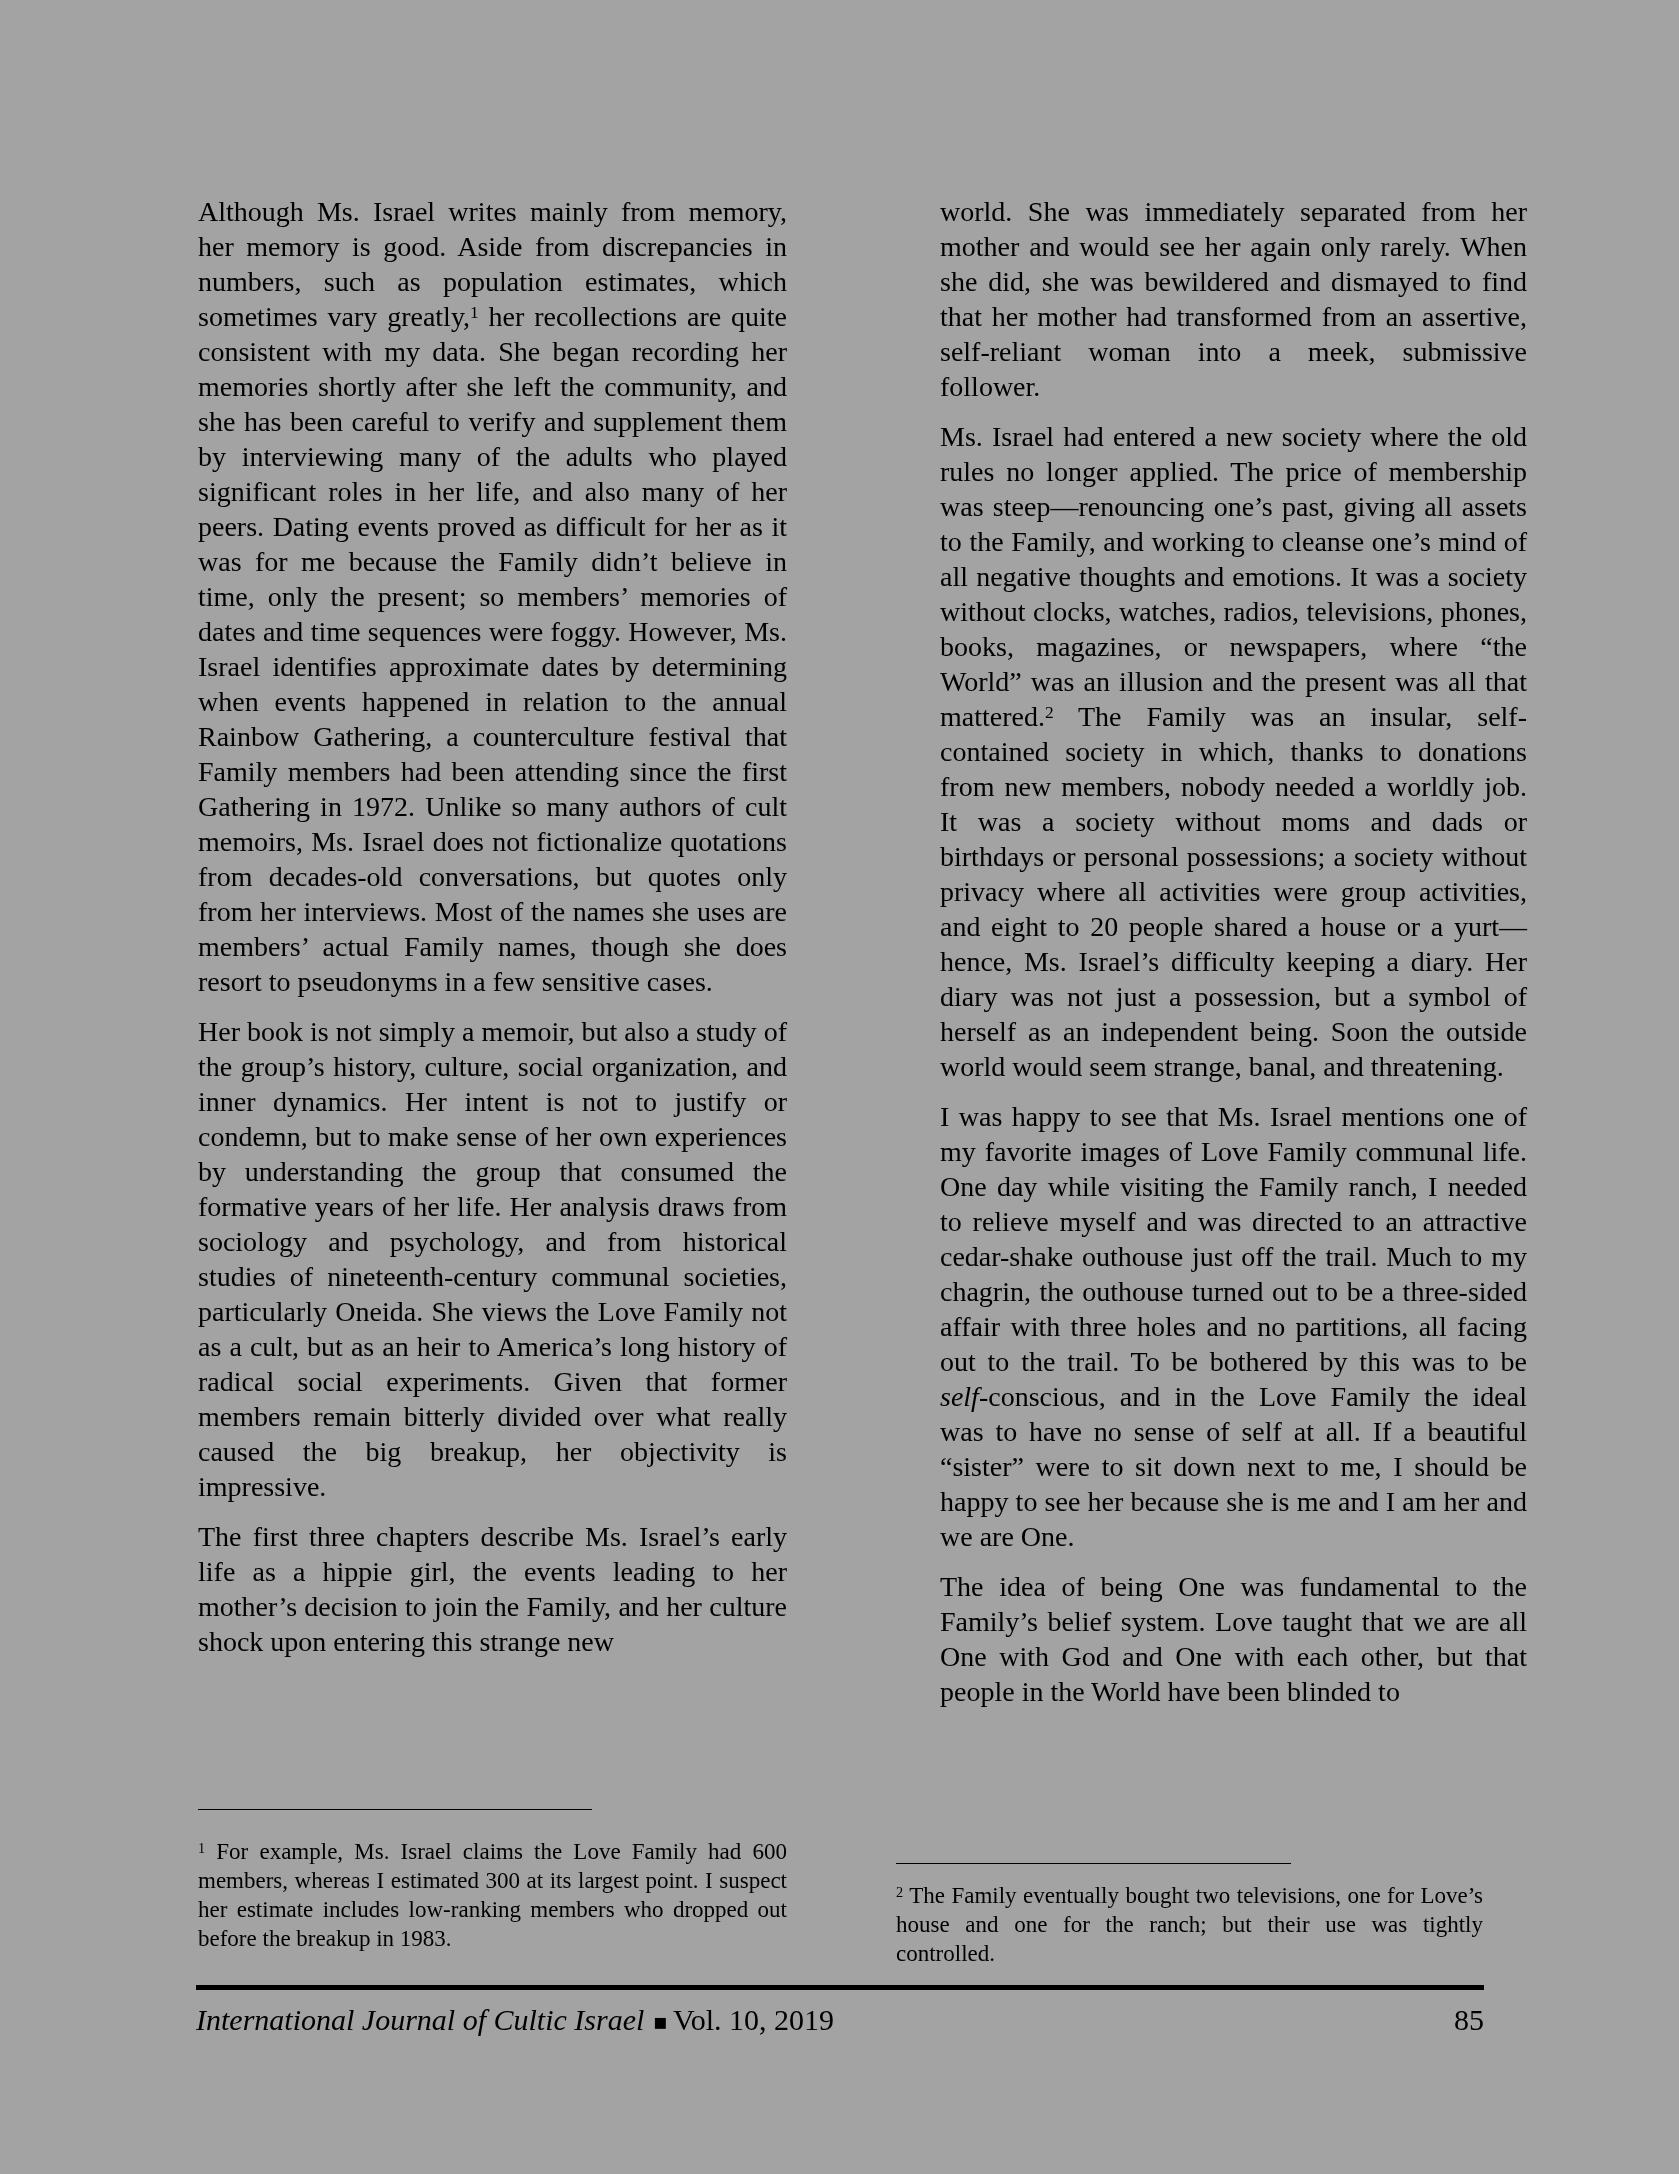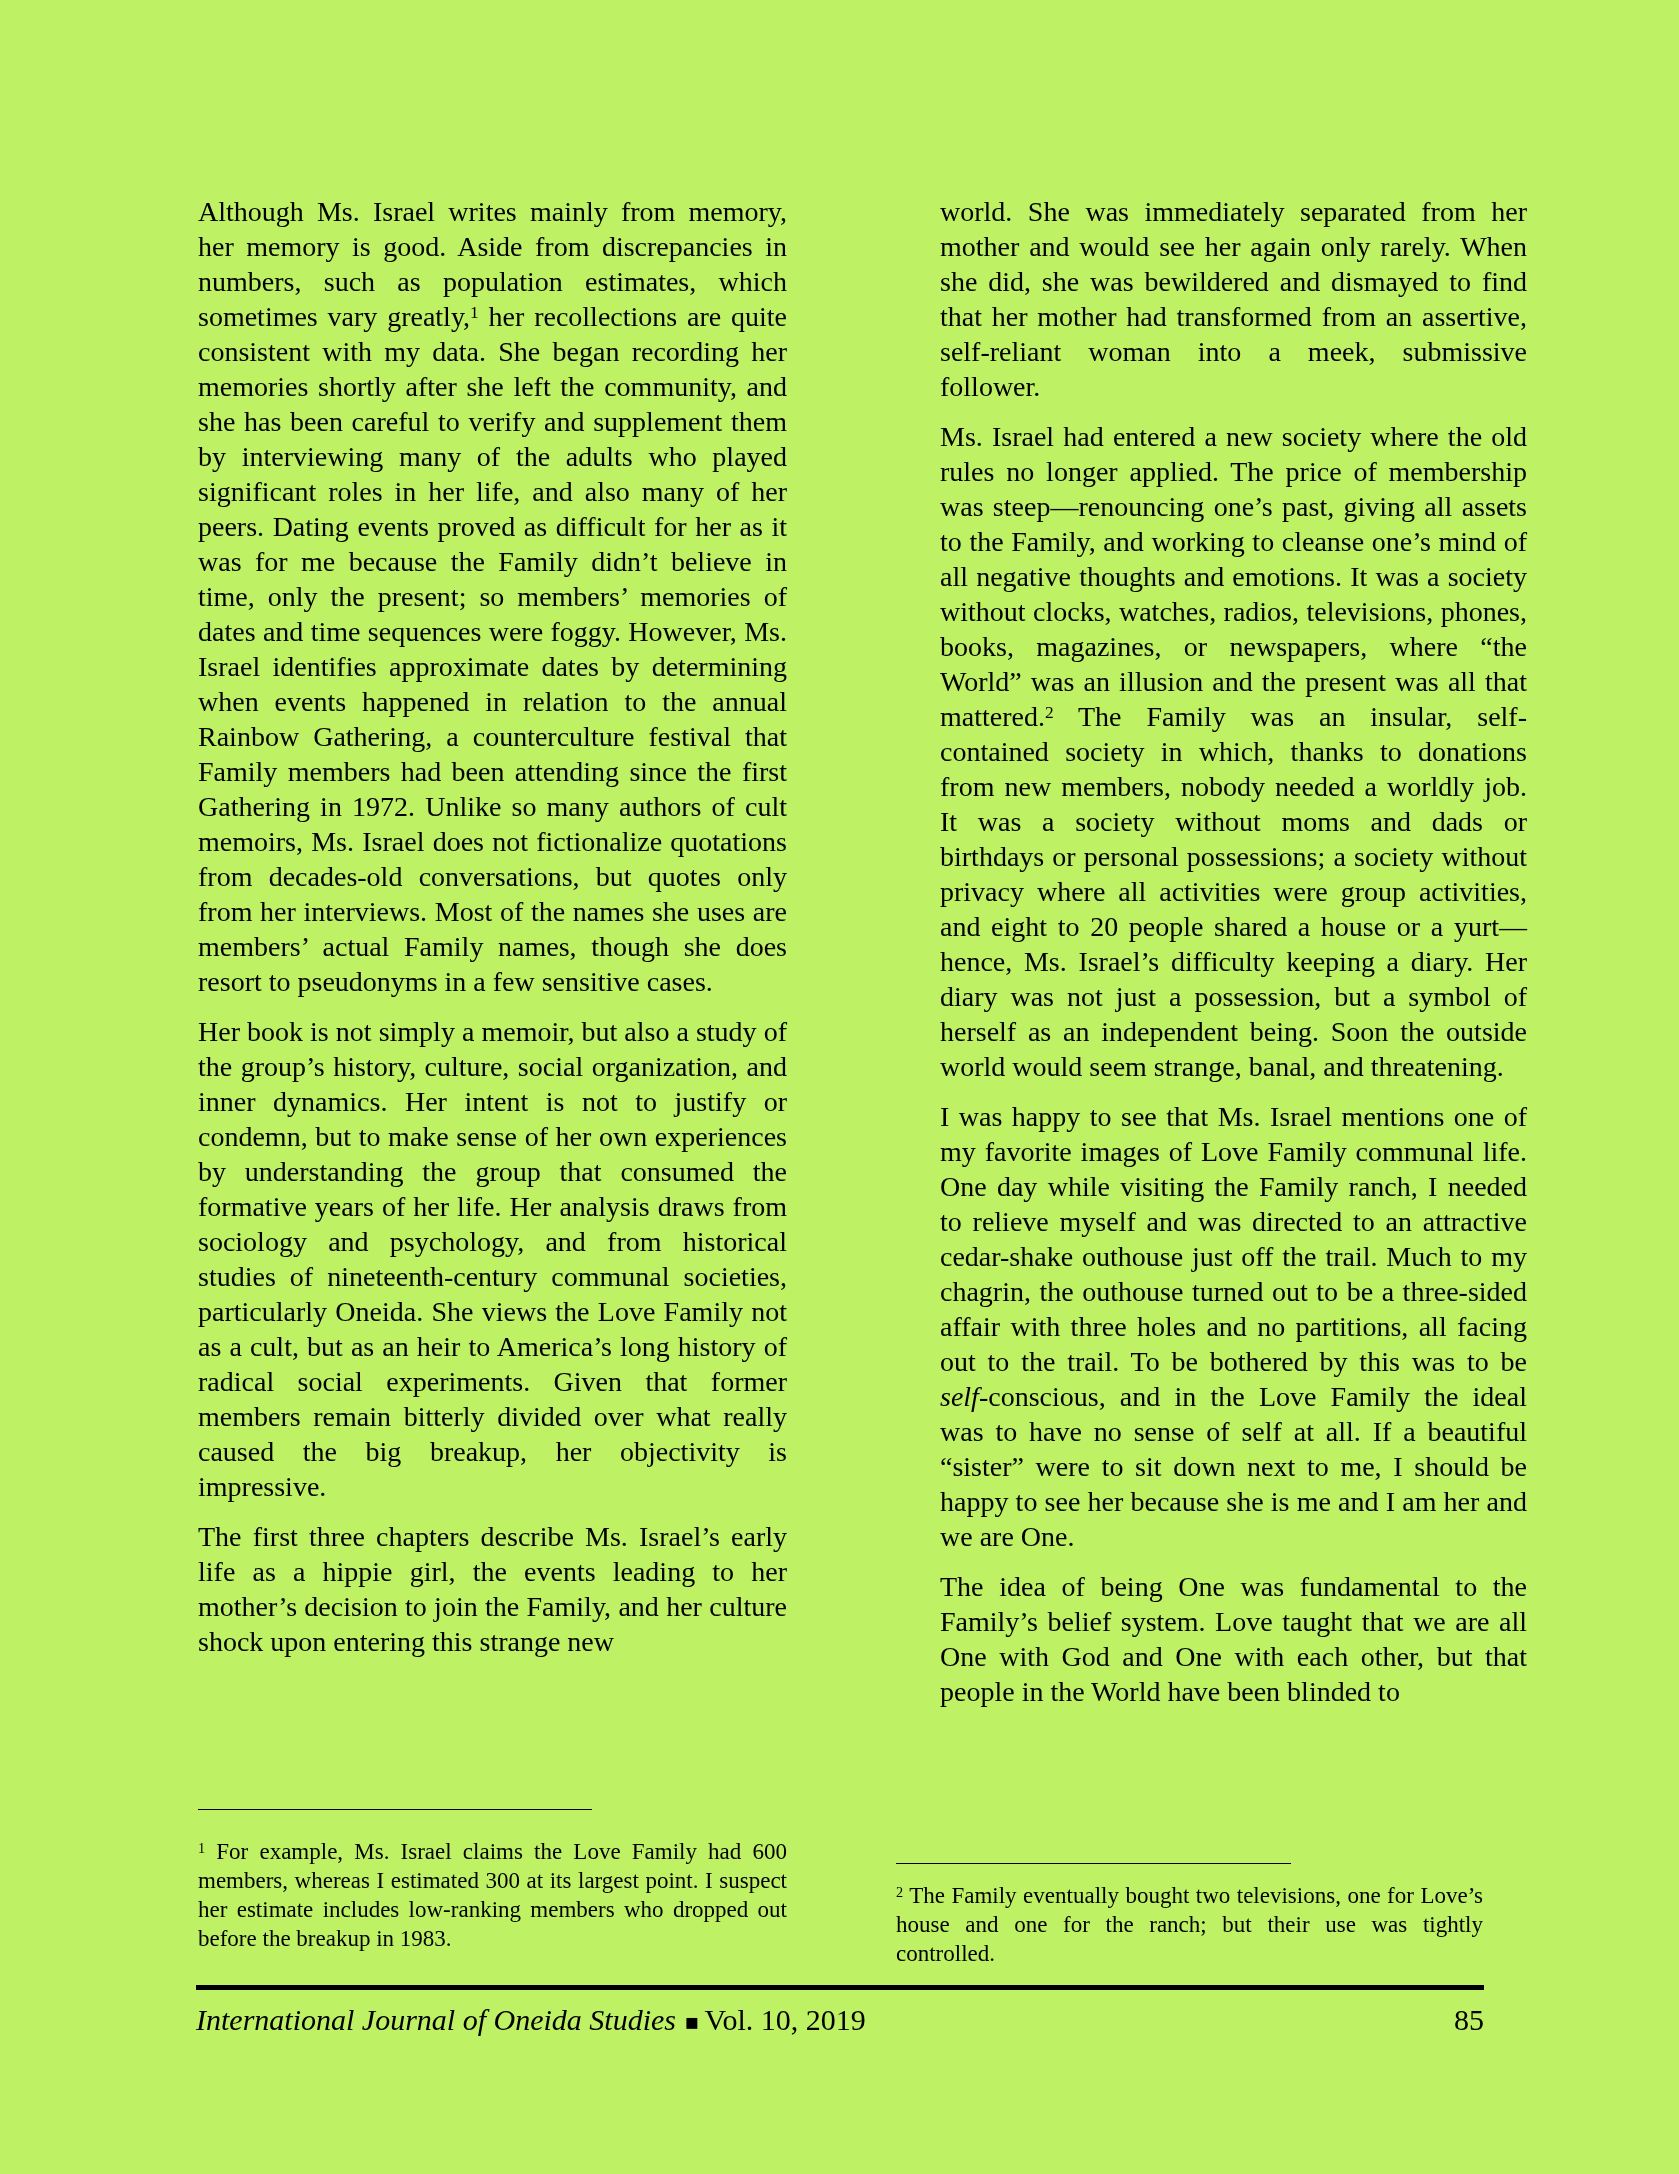--- a/index.html
+++ b/index.html
@@ -4,21 +4,21 @@
 <style>
   html, body {
     margin: 0;
     padding: 0;
     background: #e8e8e8;
   }
   .page {
     position: relative;
     width: 1680px;
     height: 2174px;
-    background: #bef264;
+    background: #a3a3a3;
     font-family: "Liberation Serif", serif;
     color: #000000;
     overflow: hidden;
   }
   .column {
     position: absolute;
     top: 194px;
     font-size: 28px;
     line-height: 35px;
     text-align: justify;
@@ -102,19 +102,19 @@
   <div class="footnote footnote-left"><sup class="fn-ref">1</sup> For example, Ms. Israel claims the Love Family had 600 members, whereas I estimated 300 at its largest point. I suspect her estimate includes low-ranking members who dropped out before the breakup in 1983.</div>
 
   <div class="footnote-rule footnote-rule-right"></div>
 
   <div class="footnote footnote-right"><sup class="fn-ref">2</sup> The Family eventually bought two televisions, one for Love’s house and one for the ranch; but their use was tightly controlled.</div>
 
   <div class="footer-rule"></div>
 
   <div class="footer">
     <span class="footer-left">
-      <span class="journal-title">International Journal of Oneida Studies</span><span class="footer-square">■</span><span class="journal-volume">Vol. 10, 2019</span>
+      <span class="journal-title">International Journal of Cultic Israel</span><span class="footer-square">■</span><span class="journal-volume">Vol. 10, 2019</span>
     </span>
     <span class="page-number">85</span>
   </div>
 
 </div>
 
 
 </body></html>

